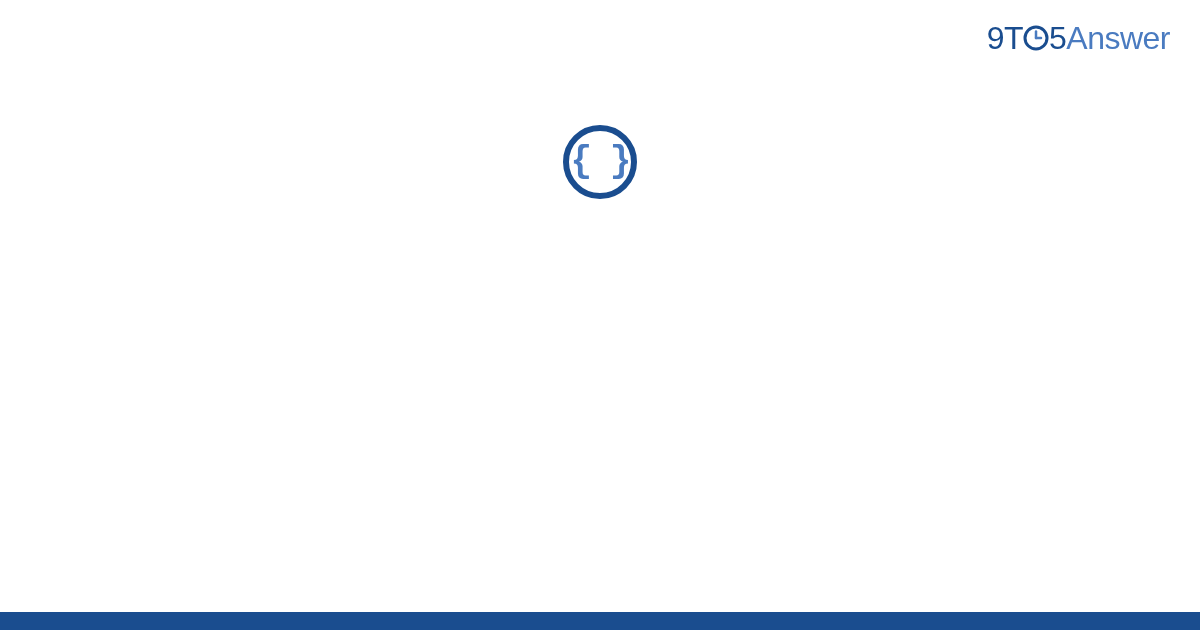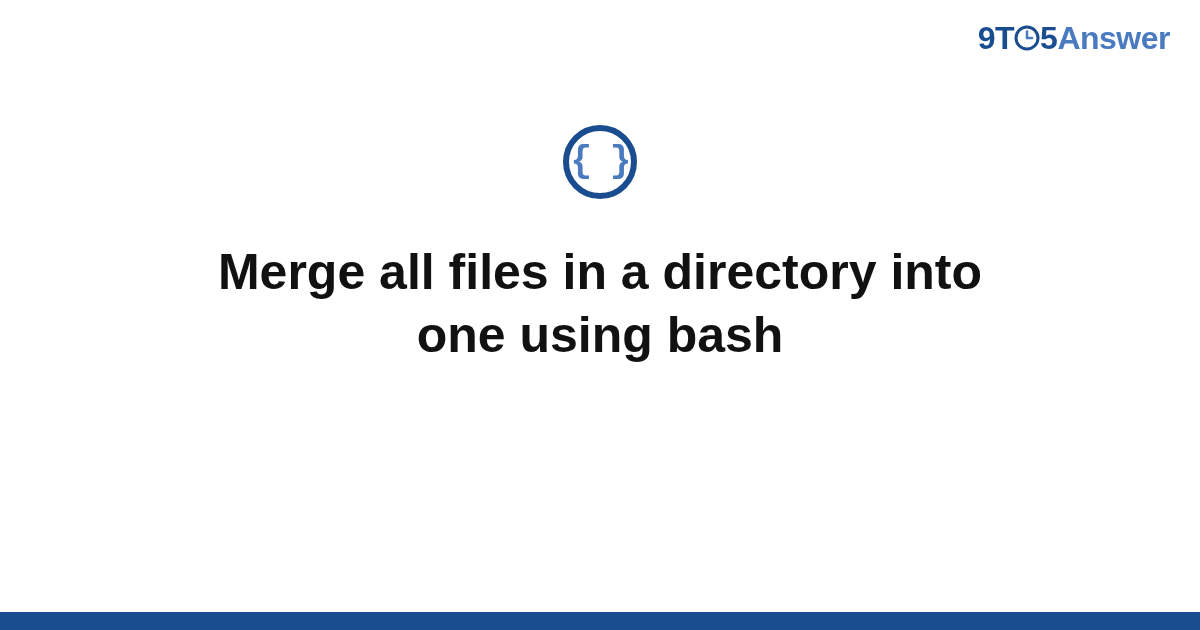--- a/index.html
+++ b/index.html
@@ -13,21 +13,21 @@
       background: #ffffff;
       font-family: -apple-system, BlinkMacSystemFont, "Segoe UI", Arial, sans-serif;
       position: relative;
       overflow: hidden;
     }
     .logo {
       position: absolute;
       top: 20px;
       right: 30px;
       font-size: 32px;
-      font-weight: 700;
+      font-weight: 400;
       letter-spacing: -0.5px;
     }
     .logo-9t {
       color: #1a4d8f;
     }
     .logo-clock {
       display: inline-flex;
       align-items: center;
       justify-content: center;
       vertical-align: baseline;
@@ -99,16 +99,15 @@
       <line x1="13" y1="13" x2="13" y2="6.5" stroke="#4a7bc0" stroke-width="2.5" stroke-linecap="round"></line>
       <line x1="13" y1="13" x2="18" y2="13" stroke="#4a7bc0" stroke-width="2.5" stroke-linecap="round"></line>
     </svg>
   </span><span class="logo-5">5</span><span class="logo-answer">Answer</span>
 </div>
 
 <div class="center-content">
   <div class="braces-icon">
     <span class="braces-text">{ }</span>
   </div>
-  <h1 class="title">Merge all files in a directory into one using bash</h1>
 </div>
 
 <div class="footer-bar"></div>
 
 </body></html>

